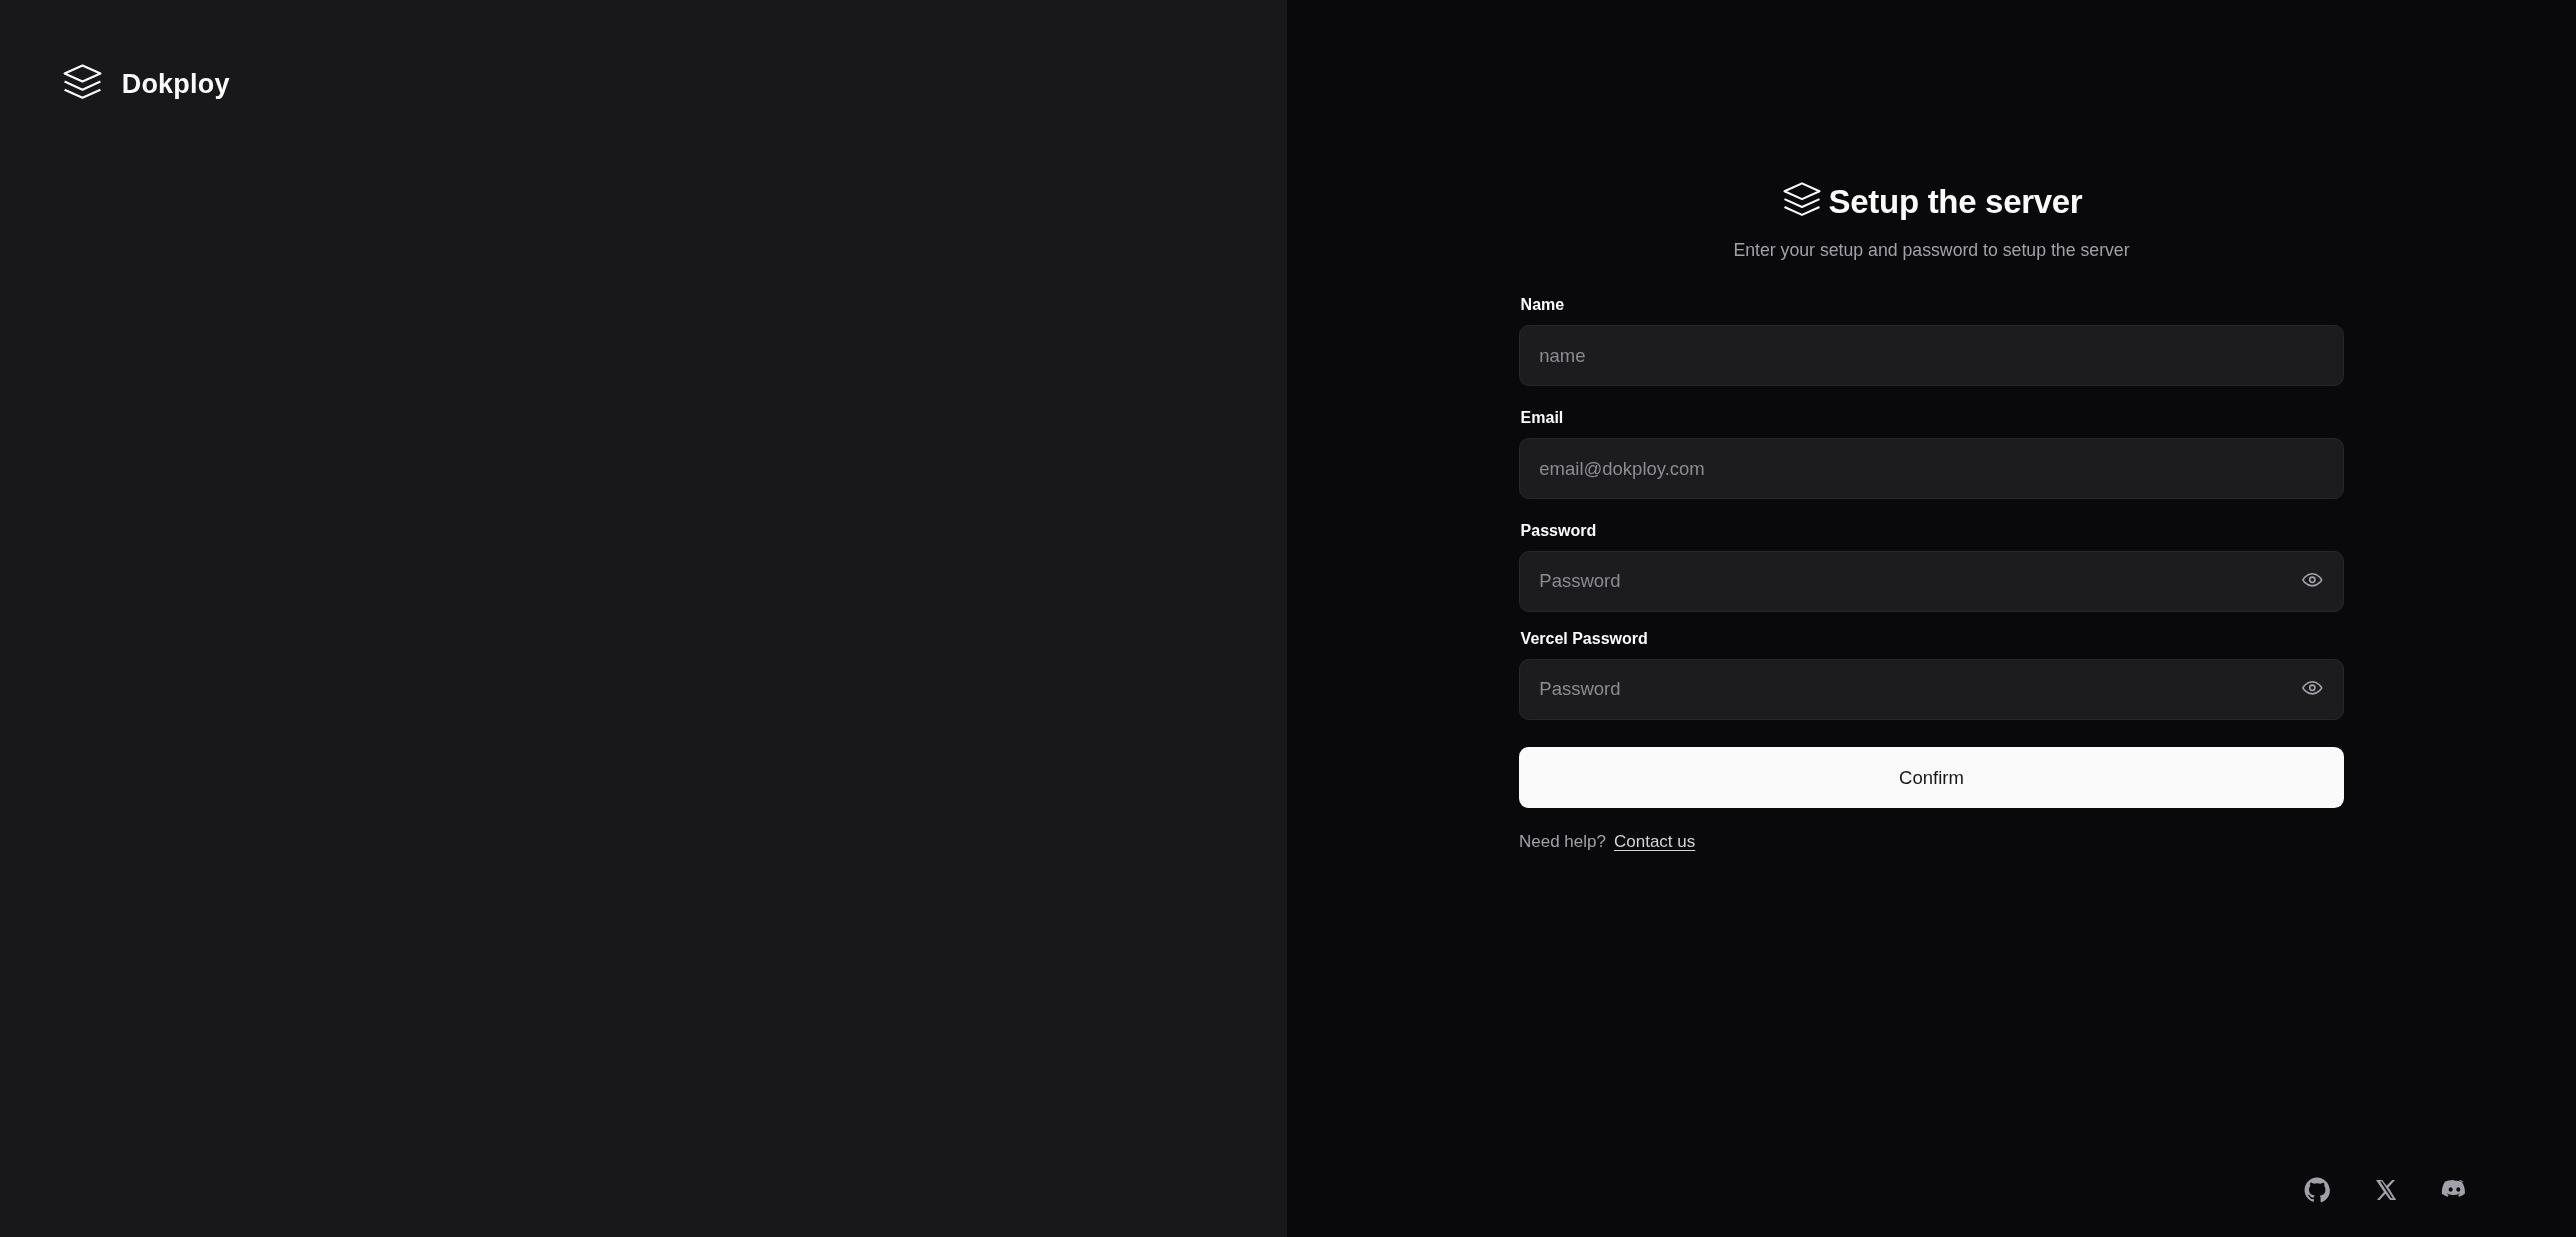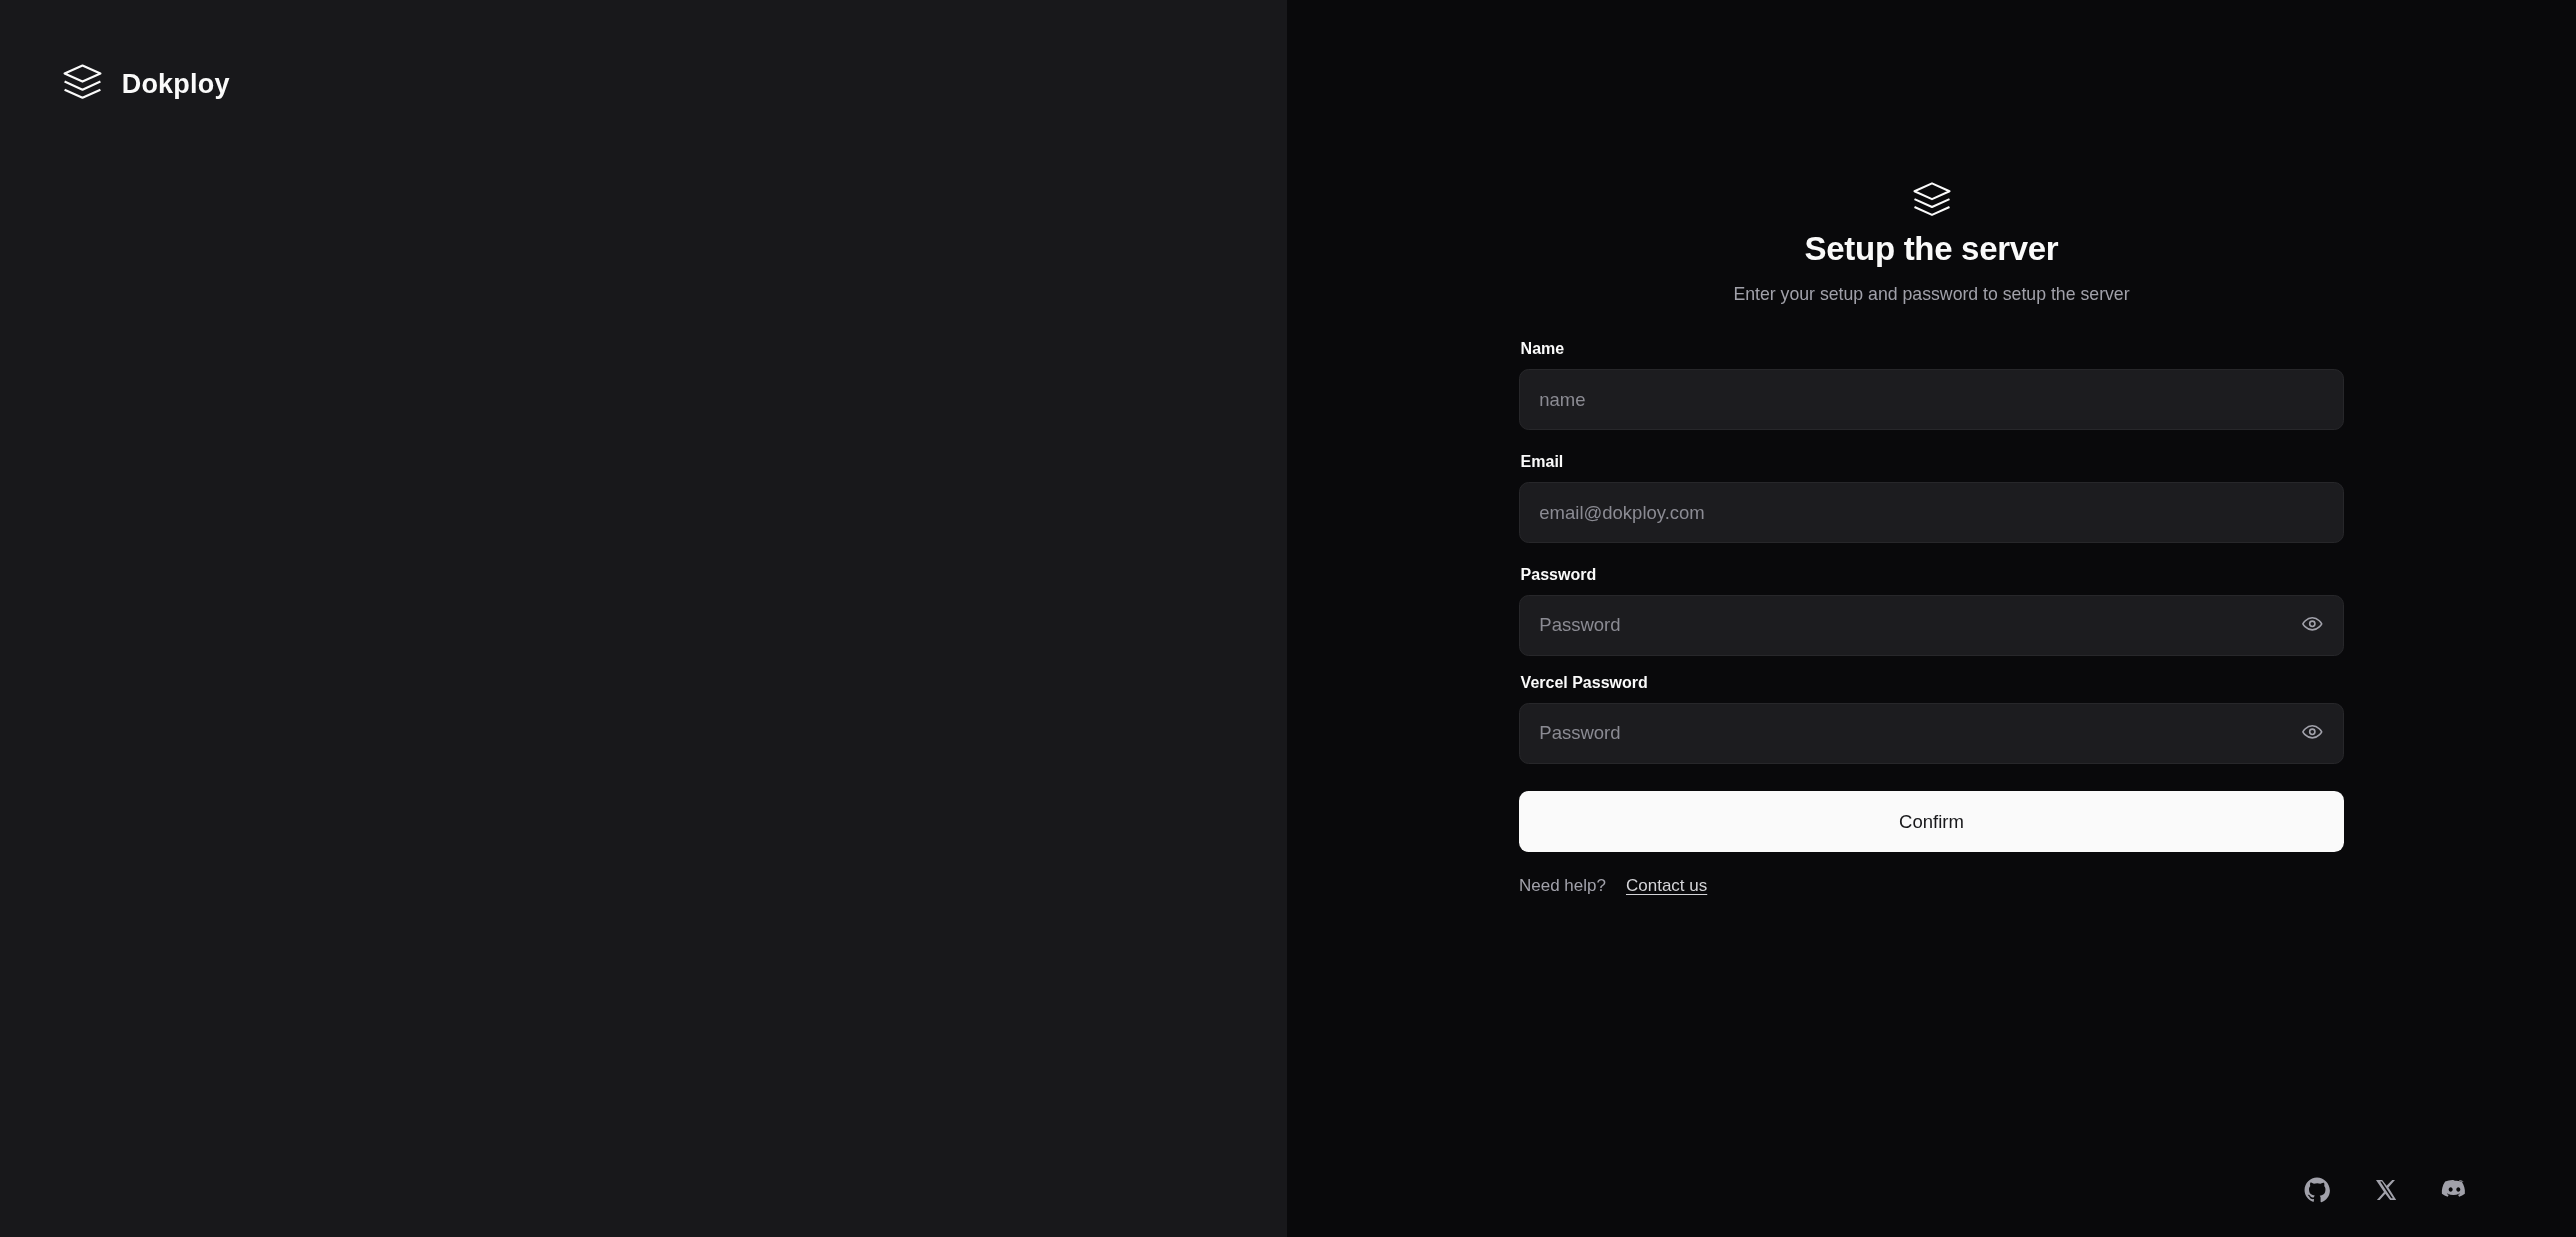--- a/index.html
+++ b/index.html
@@ -64,21 +64,20 @@
     margin-top: 179px;
     display: flex;
     flex-direction: column;
   }
   .title-row {
     display: flex;
     align-items: center;
     justify-content: center;
     gap: 6px;
     margin-bottom: 16px;
-    flex-direction: column;
   }
   .title-text {
     font-size: 33px;
     font-weight: bold;
     letter-spacing: -0.3px;
     color: #fafafa;
   }
   .subtitle {
     text-align: center;
     font-size: 17.7px;
@@ -140,21 +139,21 @@
     background: #fafafa;
     color: #18181b;
     font-size: 18.5px;
     font-family: "Liberation Sans", sans-serif;
     cursor: pointer;
   }
 
   .help-row {
     display: flex;
     align-items: center;
-    gap: 20px;
+    gap: 8px;
     margin-top: 24px;
     font-size: 17px;
     color: #a1a1aa;
   }
   .help-link {
     color: #d4d4d8;
     text-decoration: underline;
     text-underline-offset: 3.2px;
     cursor: pointer;
   }

